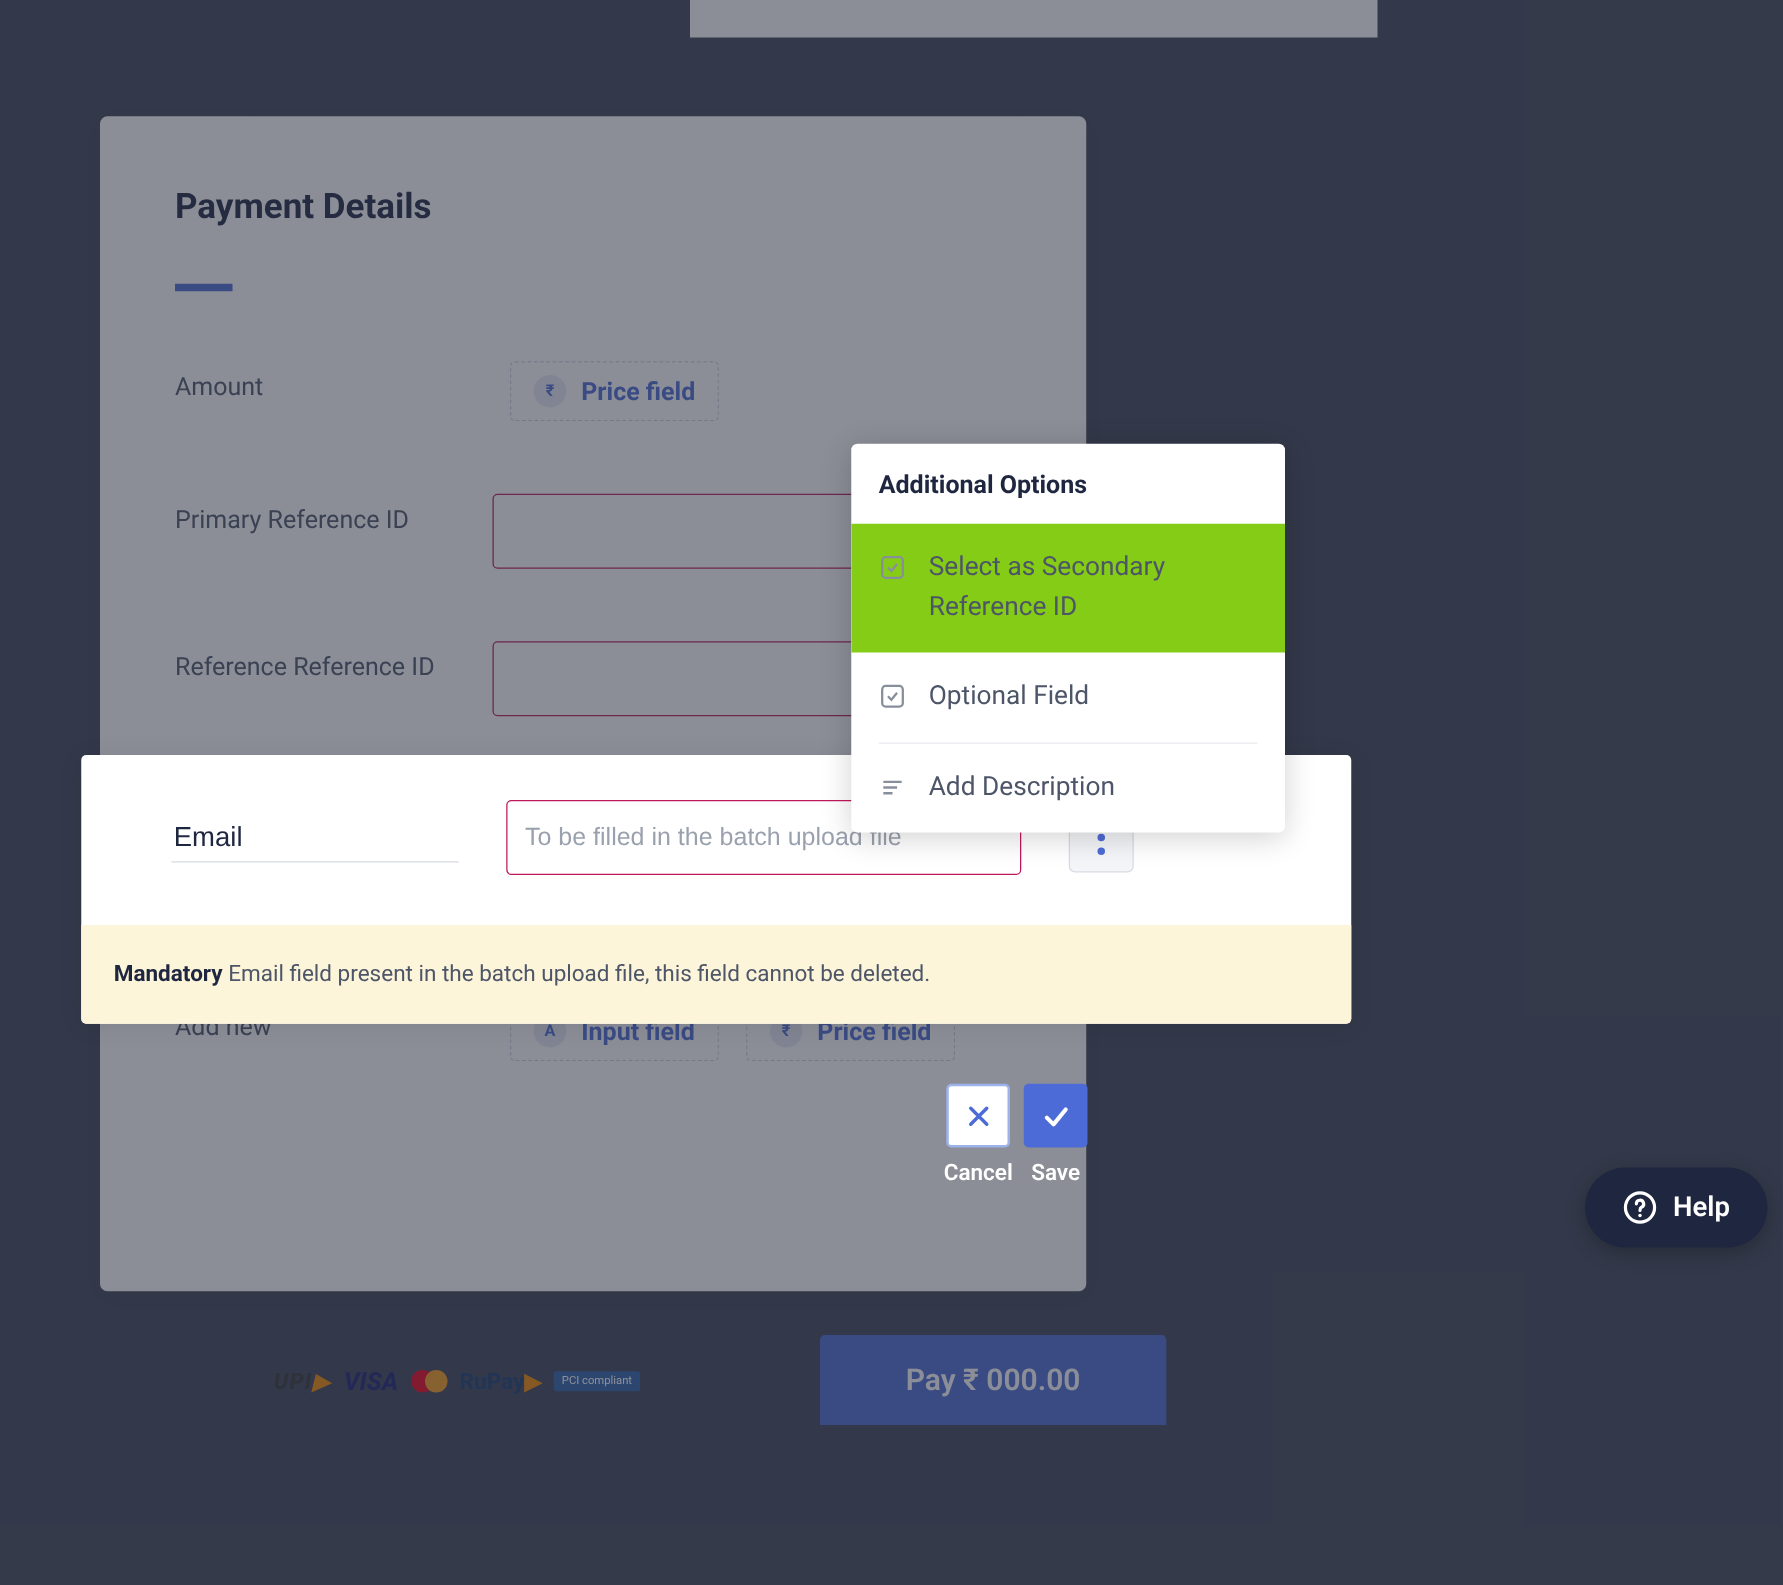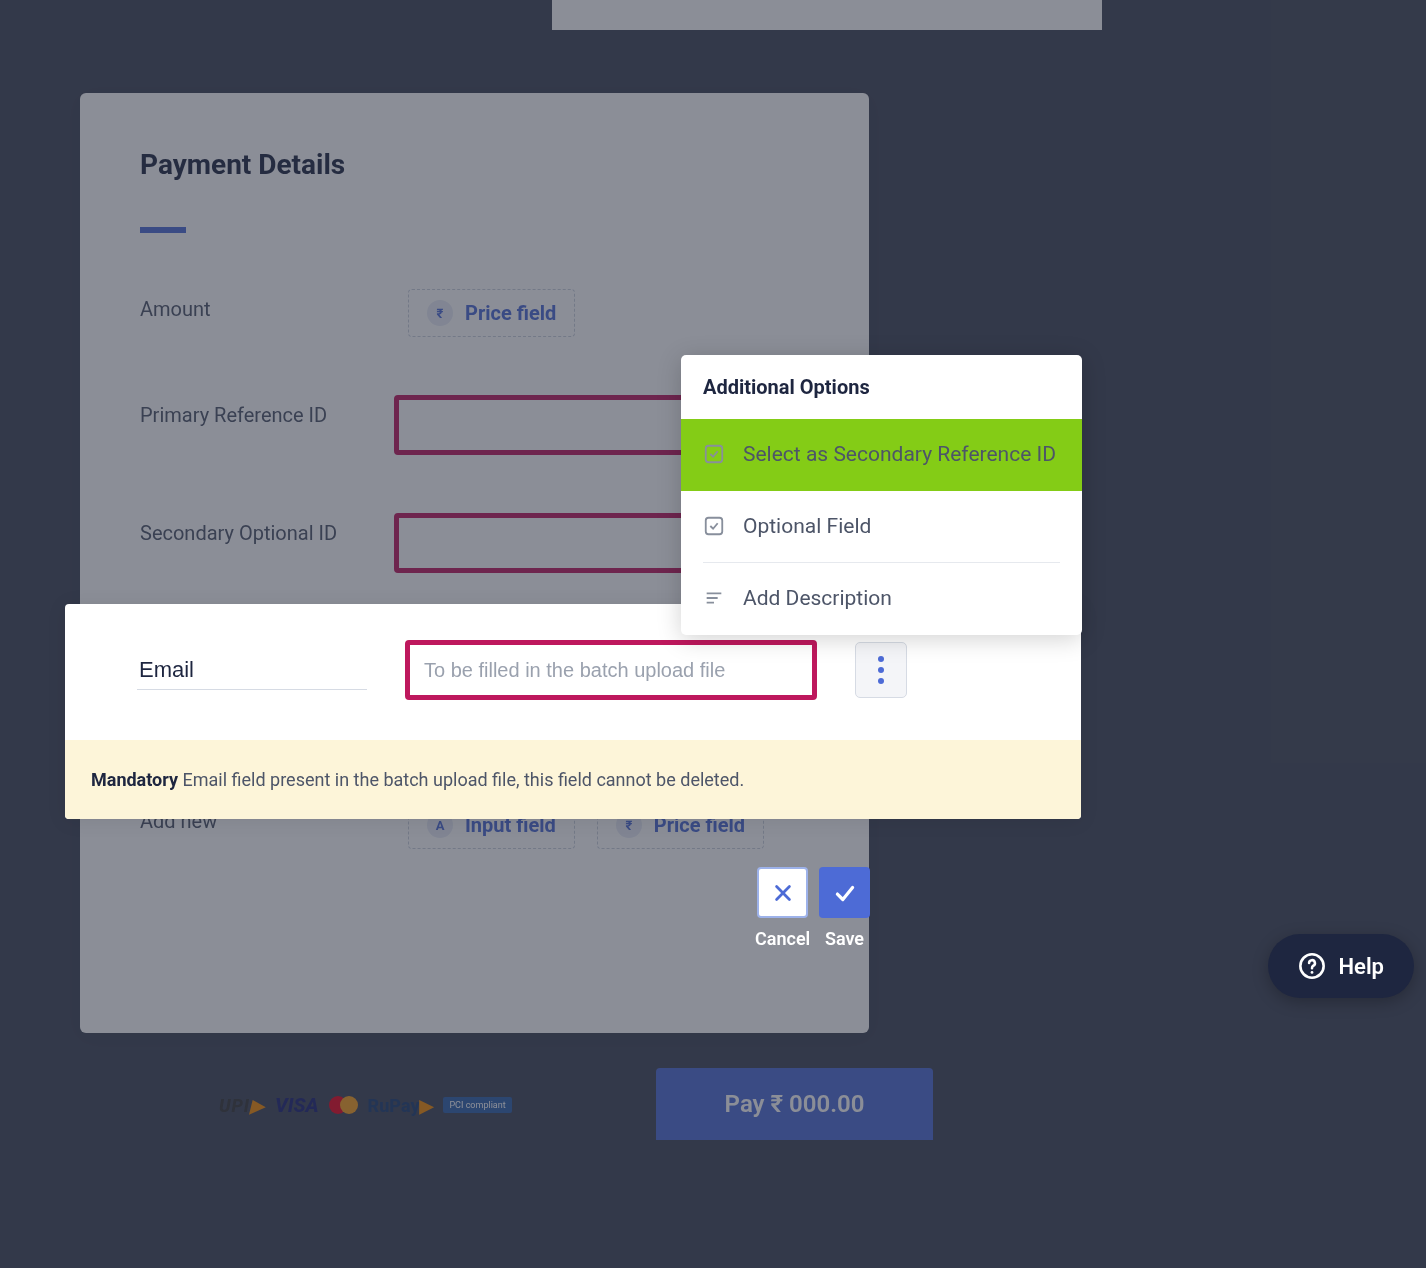--- a/index.html
+++ b/index.html
@@ -66,21 +66,21 @@
     background: #e8ecf6;
     color: #4d6bd6;
     display: inline-flex;
     align-items: center; justify-content: center;
     font-size: 13px;
     font-weight: 700;
   }
   .text-input {
     width: 430px;
     height: 60px;
-    border: 5px solid #be185d;
+    border: 1px solid #be185d;
     border-radius: 4px;
     font-size: 20px;
     padding: 0 14px;
     color: #333;
   }
   .text-input::placeholder { color: #9aa1ae; }
   .addnew-row {
     display: flex;
     align-items: center;
     gap: 22px;
@@ -157,21 +157,21 @@
     font-size: 18px;
     color: #4d5568;
     line-height: 1.5;
     border-radius: 0 0 4px 4px;
   }
   .alert b { color: #1e2640; font-weight: 700; }
   
   .popover {
     position: absolute;
     left: 681px; top: 355px;
-    width: 401px;
+    width: 347px;
     background: #fff;
     border-radius: 5px;
     box-shadow: 0 4px 24px rgba(0,0,0,0.18);
     z-index: 10;
     overflow: hidden;
   }
   .pop-head {
     padding: 20px 22px 20px 22px;
     font-size: 20px;
     font-weight: 700;
@@ -268,21 +268,21 @@
       <span>Price field</span>
     </div>
   </div>
 
   <div class="form-row">
     <div class="form-label">Primary Reference ID</div>
     <input class="text-input" style="">
   </div>
 
   <div class="form-row">
-    <div class="form-label">Secondary Optional ID</div>
+    <div class="form-label">Reference Reference ID</div>
     <input class="text-input" style="">
   </div>
 
   <div style="height:170px"></div>
 
   <div class="form-row">
     <div class="form-label">Add new</div>
     <div class="addnew-row">
       <div class="chip-dashed">
         <span class="chip-circle">A</span>

